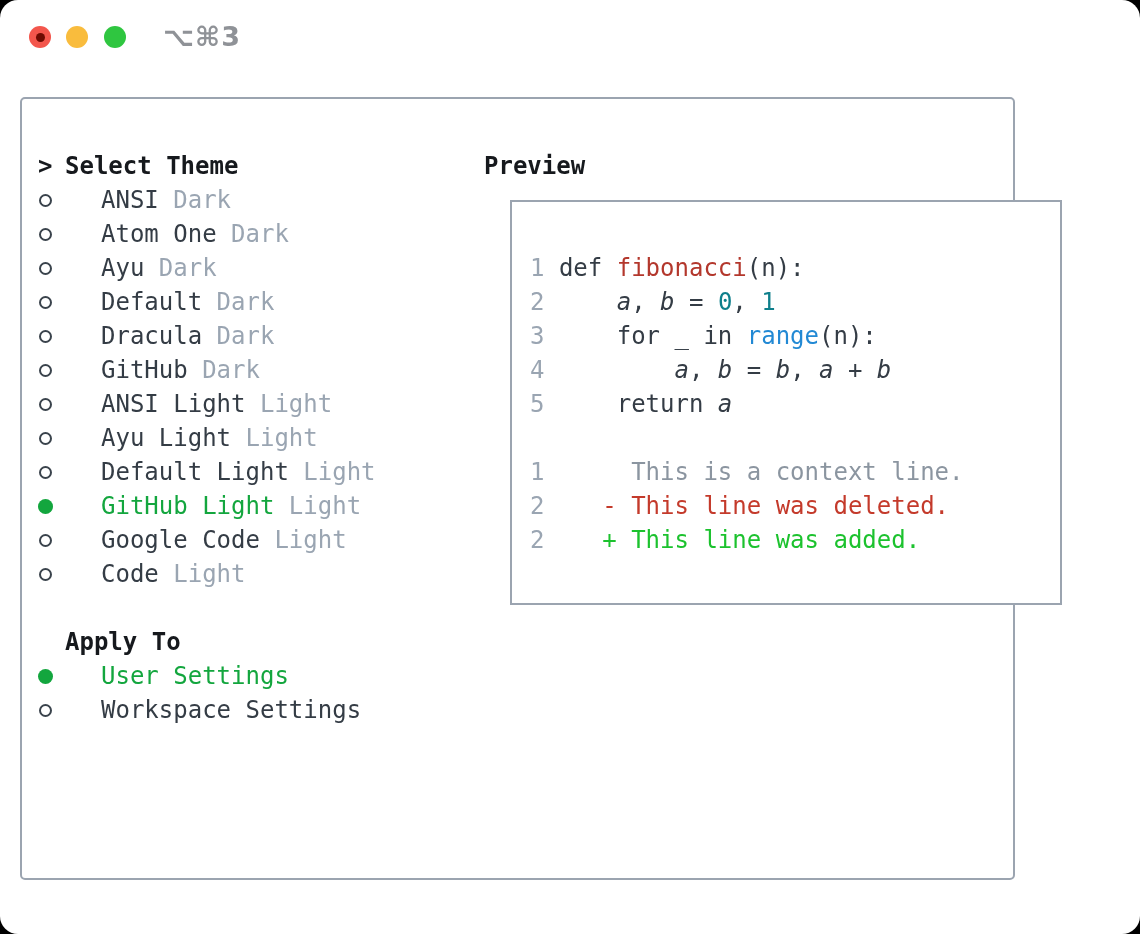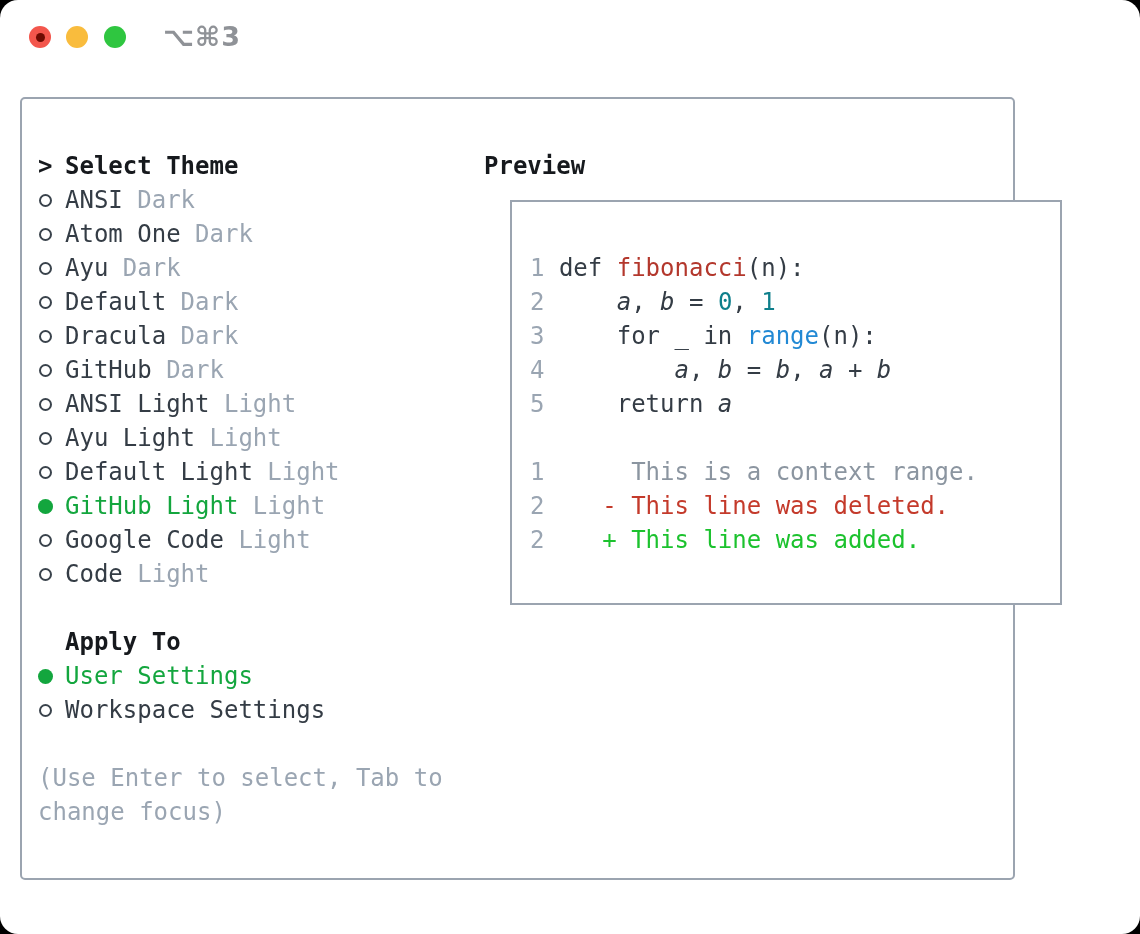--- a/index.html
+++ b/index.html
@@ -20,21 +20,21 @@
   .panel{position:absolute;left:20px;top:97px;width:995px;height:783px;box-sizing:border-box;
          border:2px solid var(--border);border-radius:5px;background:#fff;}
   
   .left-col{position:absolute;left:16px;top:50px;font-size:24px;line-height:34px;color:var(--text-dark);}
   .row{display:flex;align-items:center;height:34px;white-space:pre;}
   .marker{display:inline-flex;align-items:center;justify-content:flex-start;width:27px;flex:0 0 27px;}
   .prompt{font-weight:bold;color:#16191d;}
   .header-label{font-weight:bold;color:#16191d;}
   .radio{width:13px;height:13px;box-sizing:border-box;border:2px solid #3a434c;border-radius:50%;margin-left:1px;}
   .radio.on{width:15px;height:15px;border:none;background:var(--selection-green);margin-left:0;}
-  .label{color:var(--text-dark);}
+  .label{color:var(--text-dark);margin-left:36px;}
   .label.sel{color:var(--selection-green);}
   .suffix{color:var(--text-muted);}
   .spacer{height:34px;}
   .hint{width:432px;color:var(--text-muted);font-size:24px;line-height:34px;}
   
   .preview-label{position:absolute;left:462px;top:50px;font-size:24px;line-height:34px;
                  font-weight:bold;color:#16191d;}
   .preview-box{position:absolute;left:488px;top:101px;width:552px;height:405px;box-sizing:border-box;
                border:2px solid var(--border);background:#fff;padding:49px 0 0 18px;overflow:hidden;}
   .code-line{height:34px;line-height:34px;font-size:24px;white-space:pre;color:var(--text-dark);}
@@ -82,32 +82,31 @@
         </div>
       <div class="spacer"></div>
       <div class="row">
         <span class="marker"></span><span class="header-label">Apply To</span>
       </div>
       <div id="apply-options">
           <div class="row"><span class="marker"><span class="radio on"></span></span><span class="label sel">User Settings</span></div>
           <div class="row"><span class="marker"><span class="radio"></span></span><span class="label">Workspace Settings</span></div>
         </div>
       <div class="spacer"></div>
-      <div class="hint">(Use Enter to select, Tab to change focus)</div>
     </div>
 
     <div class="preview-label">Preview</div>
     <div class="preview-box">
       <div id="code-block">
           <div class="code-line"><span class="lineno">1</span><span class="seg-plain"> </span><span class="seg-plain">def </span><span class="seg-function">fibonacci</span><span class="seg-plain">(n):</span></div>
           <div class="code-line"><span class="lineno">2</span><span class="seg-plain">     </span><span class="seg-variable">a</span><span class="seg-plain">, </span><span class="seg-variable">b</span><span class="seg-plain"> = </span><span class="seg-number">0</span><span class="seg-plain">, </span><span class="seg-number">1</span></div>
           <div class="code-line"><span class="lineno">3</span><span class="seg-plain">     for _ in </span><span class="seg-builtin">range</span><span class="seg-plain">(n):</span></div>
           <div class="code-line"><span class="lineno">4</span><span class="seg-plain">         </span><span class="seg-variable">a</span><span class="seg-plain">, </span><span class="seg-variable">b</span><span class="seg-plain"> = </span><span class="seg-variable">b</span><span class="seg-plain">, </span><span class="seg-variable">a</span><span class="seg-plain"> + </span><span class="seg-variable">b</span></div>
           <div class="code-line"><span class="lineno">5</span><span class="seg-plain">     return </span><span class="seg-variable">a</span></div>
           <div class="code-line"><span class="lineno"></span></div>
-          <div class="code-line"><span class="lineno">1</span><span class="seg-context">      This is a context range.</span></div>
+          <div class="code-line"><span class="lineno">1</span><span class="seg-context">      This is a context line.</span></div>
           <div class="code-line"><span class="lineno">2</span><span class="seg-plain">    </span><span class="seg-deleted">- This line was deleted.</span></div>
           <div class="code-line"><span class="lineno">2</span><span class="seg-plain">    </span><span class="seg-added">+ This line was added.</span></div>
         </div>
     </div>
 
   </div>
 </div>
 
 </body></html>

